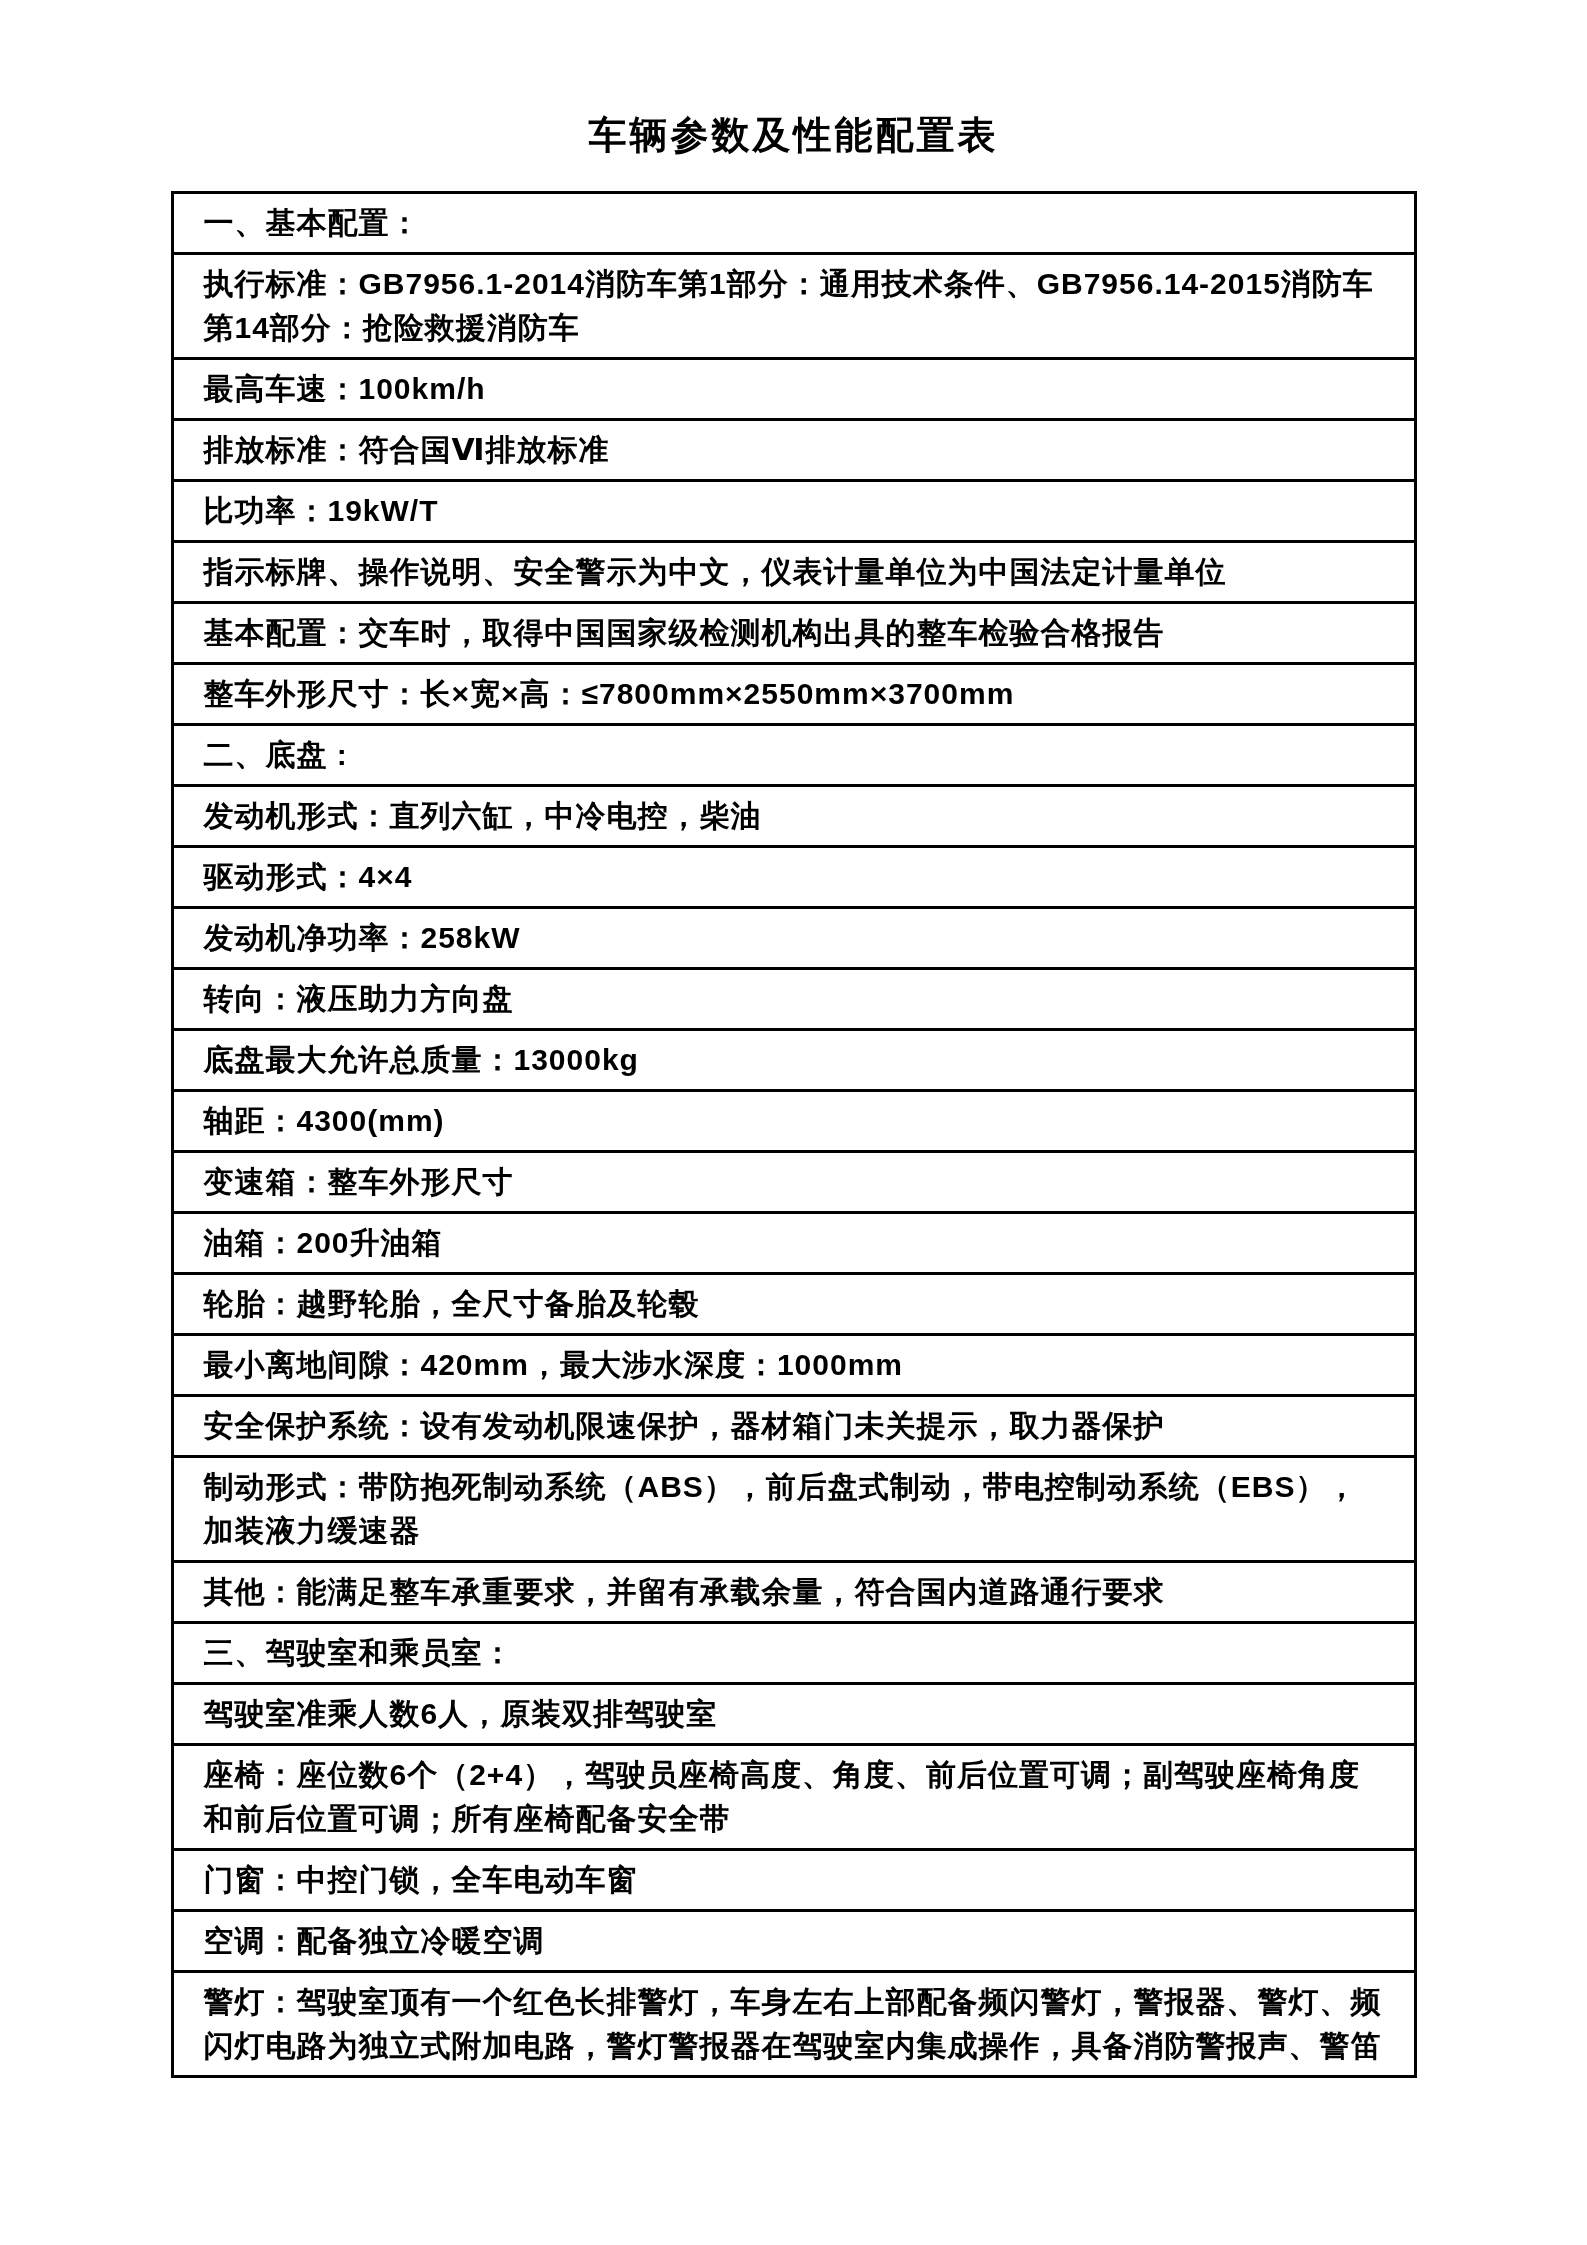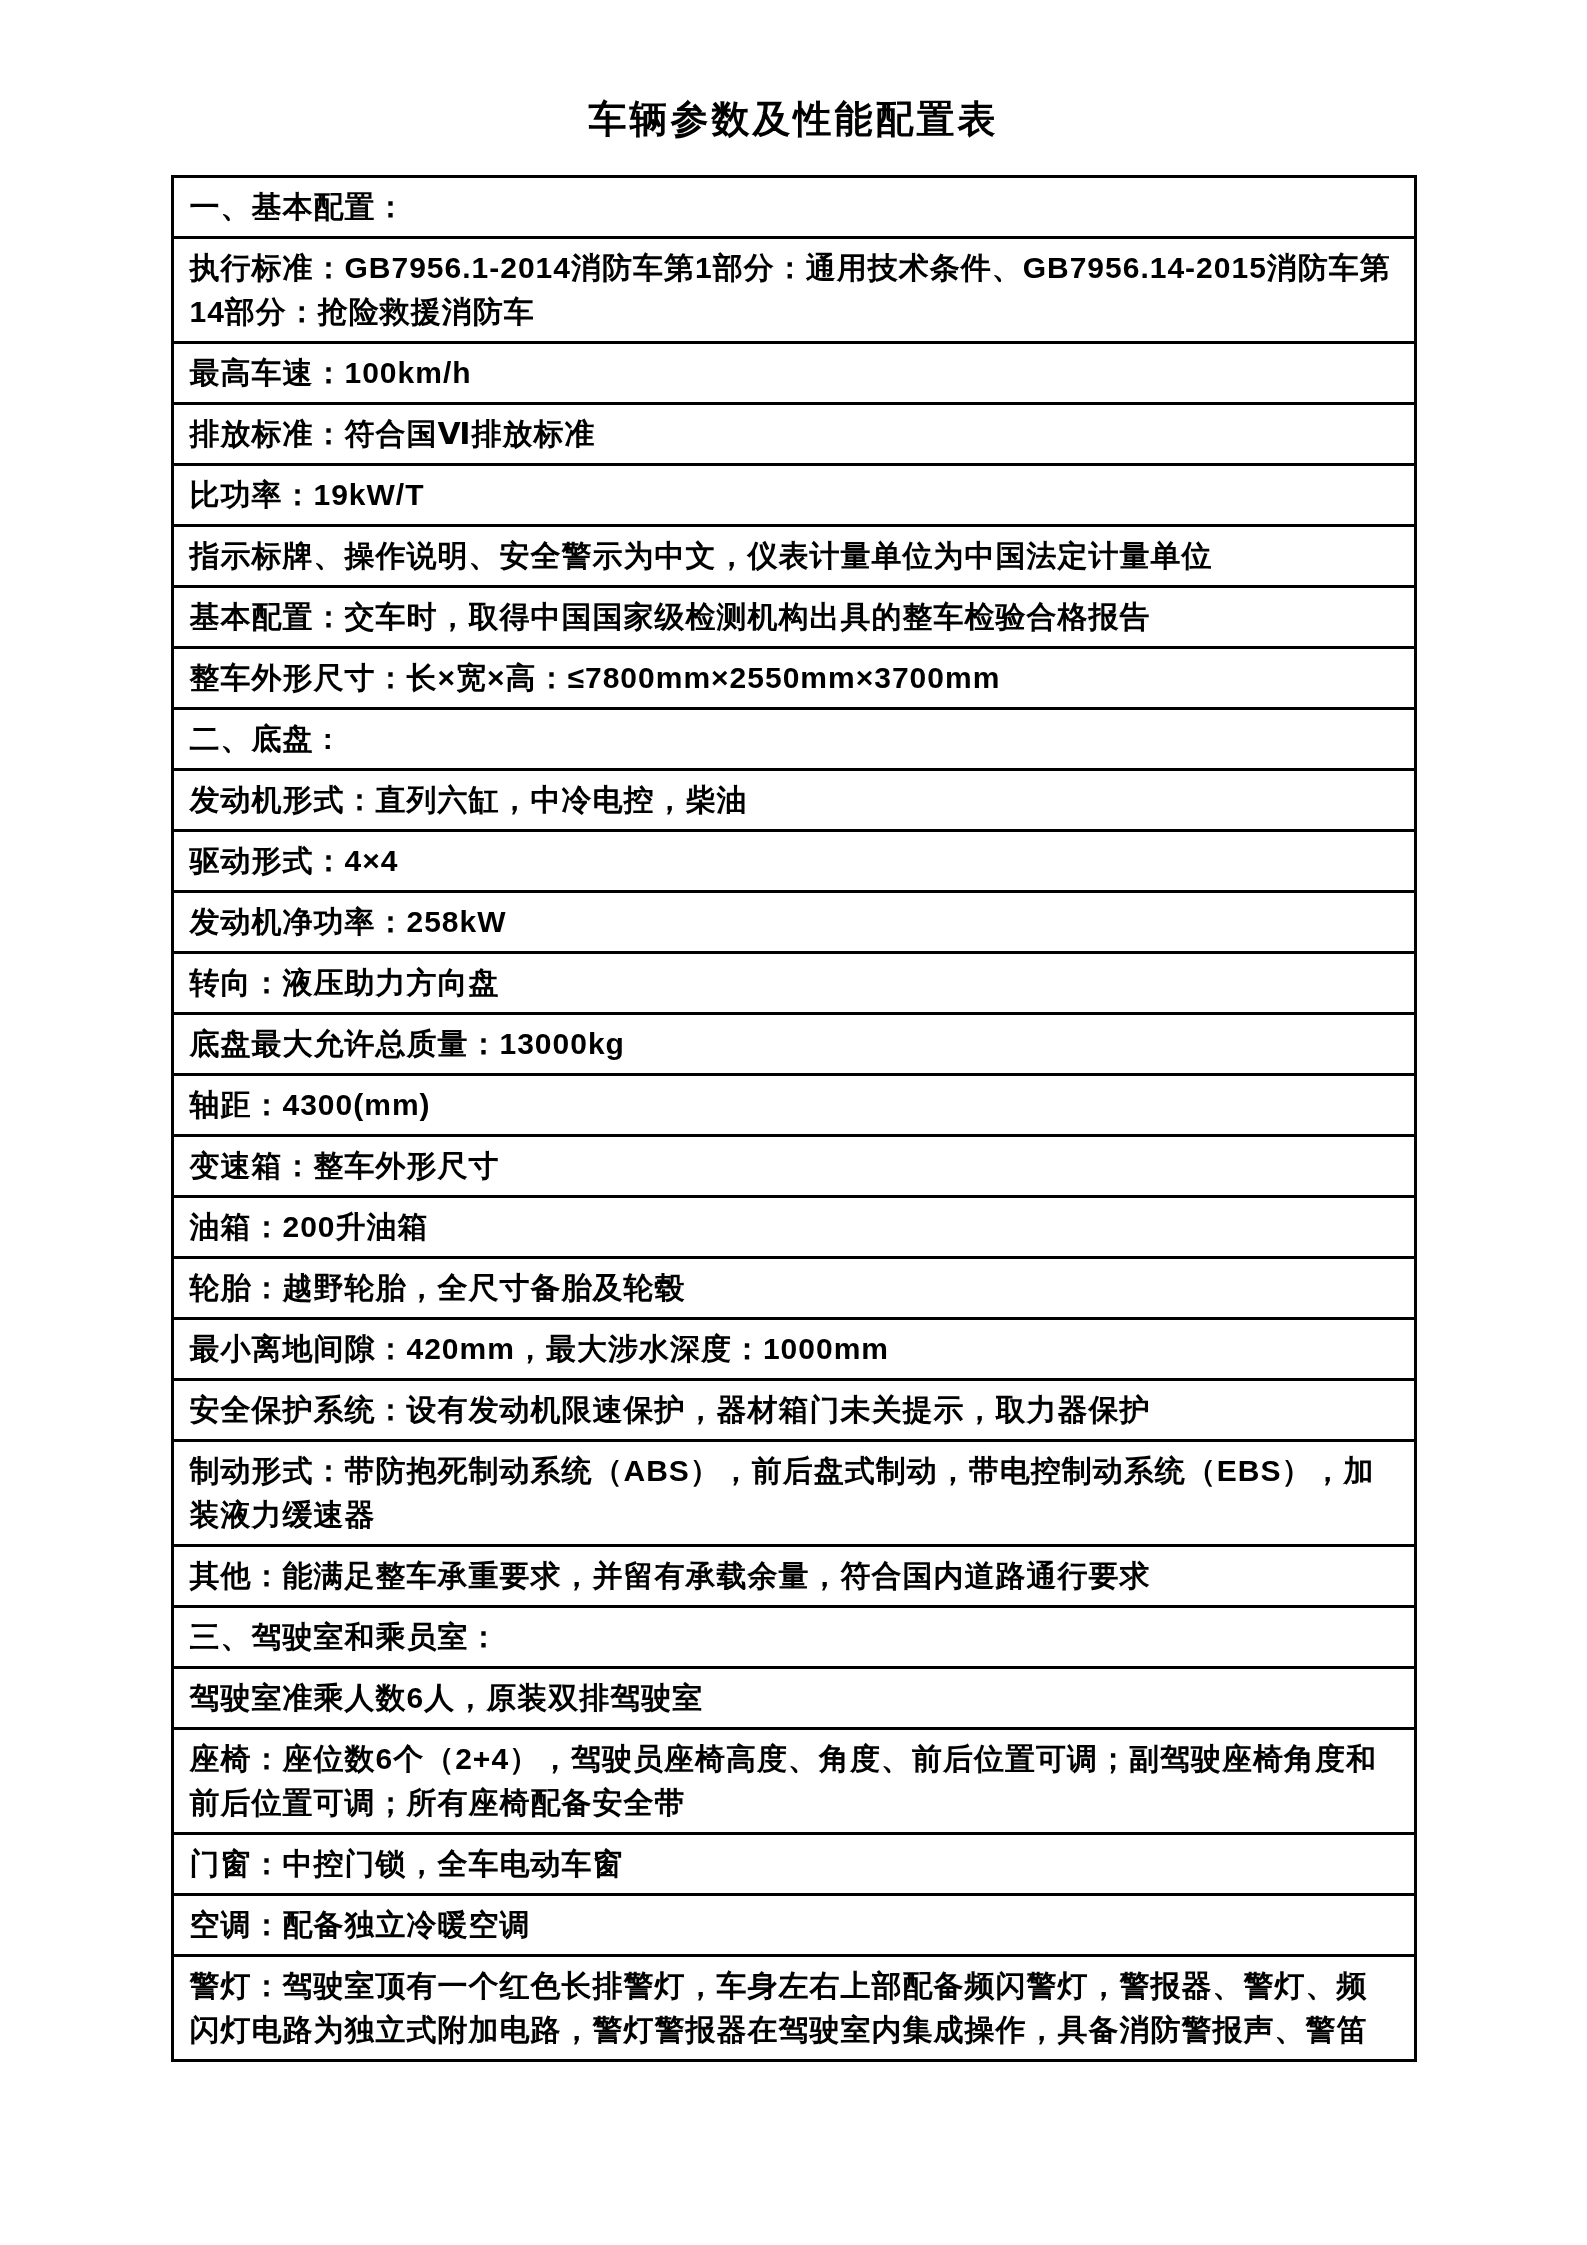--- a/index.html
+++ b/index.html
@@ -14,41 +14,41 @@
     color: #000000;
     position: relative;
     overflow: hidden;
   }
   .doc-page {
     width: 100%;
     height: 100%;
     background: #ffffff;
   }
   .page-title {
-    margin: 0;
+    margin: 16px;
     padding-top: 94px;
     text-align: center;
     font-size: 38px;
     font-weight: 700;
     letter-spacing: 3px;
   }
   .spec-table {
     box-sizing: border-box;
     width: 1246px;
     margin: 30px auto 0 auto;
     border: 3px solid #000000;
     background: #ffffff;
   }
   .trow {
     box-sizing: border-box;
     border-bottom: 3px solid #000000;
     font-size: 30px;
     font-weight: 700;
     line-height: 44px;
-    padding: 7px 16px;
+    padding: 7px 30px;
     letter-spacing: 1px;
     word-break: break-all;
   }
   .trow:last-child {
     border-bottom: none;
   }
 </style>
 </head>
 <body>
 

